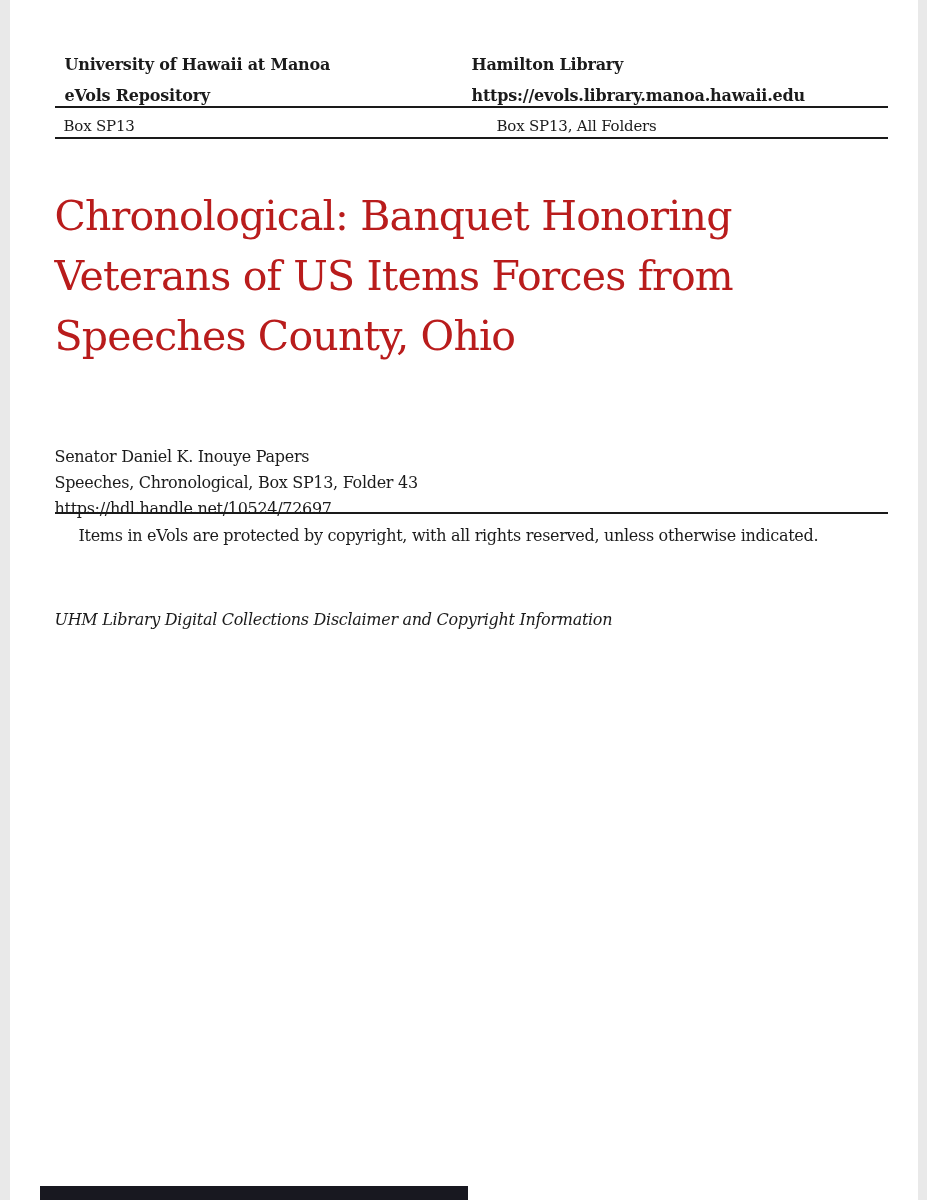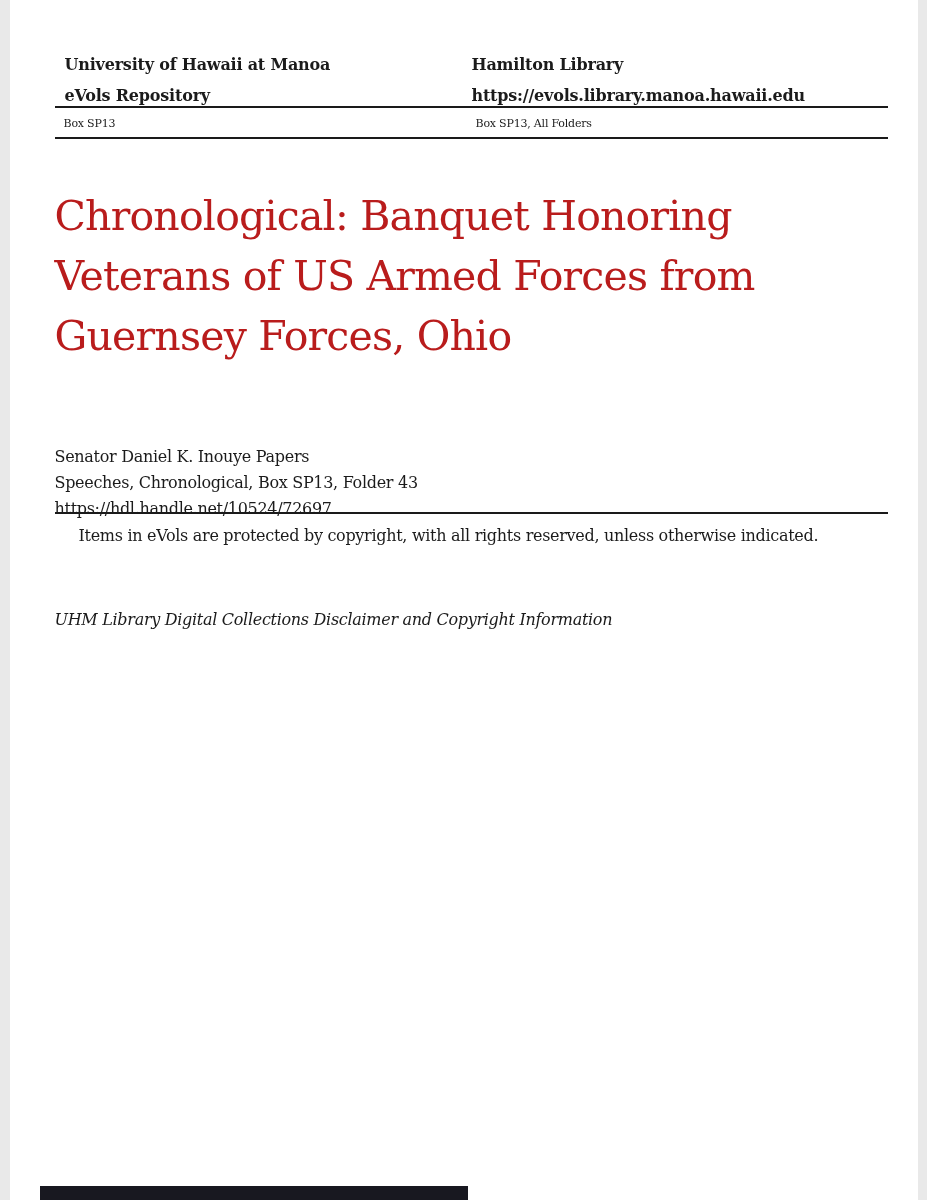--- a/index.html
+++ b/index.html
@@ -32,27 +32,27 @@
     left: 45px;
     width: 833px;
     height: 2px;
     background: #1a1a1a;
   }
   .rule-1 { top: 106px; }
   .rule-2 { top: 137px; }
   .rule-3 { top: 512px; }
 
   .box-line {
-    font-size: 11px;
+    font-size: 15px;
     letter-spacing: -0.2px;
     top: 117px;
     white-space: nowrap;
   }
   .box-left  { left: 54px; }
-  .box-right { left: 466px; }
+  .box-right { left: 487px; }
 
   
   .title-block {
     left: 45px;
     top: 186px;
     width: 740px;
     font-size: 41px;
     line-height: 60px;
     letter-spacing: -0.8px;
     color: #b91c1c;
@@ -114,22 +114,22 @@
   <div class="abs rule rule-1"></div>
 
   <div class="abs box-line box-left">Box SP13</div>
 
   <div class="abs box-line box-right">Box SP13, All Folders</div>
 
   <div class="abs rule rule-2"></div>
 
   <div class="abs title-block">
     <div class="title-line">Chronological: Banquet Honoring</div>
-    <div class="title-line">Veterans of US Armed Forces from</div>
-    <div class="title-line">Guernsey Forces, Ohio</div>
+    <div class="title-line">Veterans of US Items Forces from</div>
+    <div class="title-line">Speeches County, Ohio</div>
   </div>
 
   <div class="abs meta-block">
     <div class="meta-line">Senator Daniel K. Inouye Papers</div>
     <div class="meta-line">Speeches, Chronological, Box SP13, Folder 43</div>
     <div class="meta-line">https://hdl.handle.net/10524/72697</div>
   </div>
 
   <div class="abs rule rule-3"></div>
 

